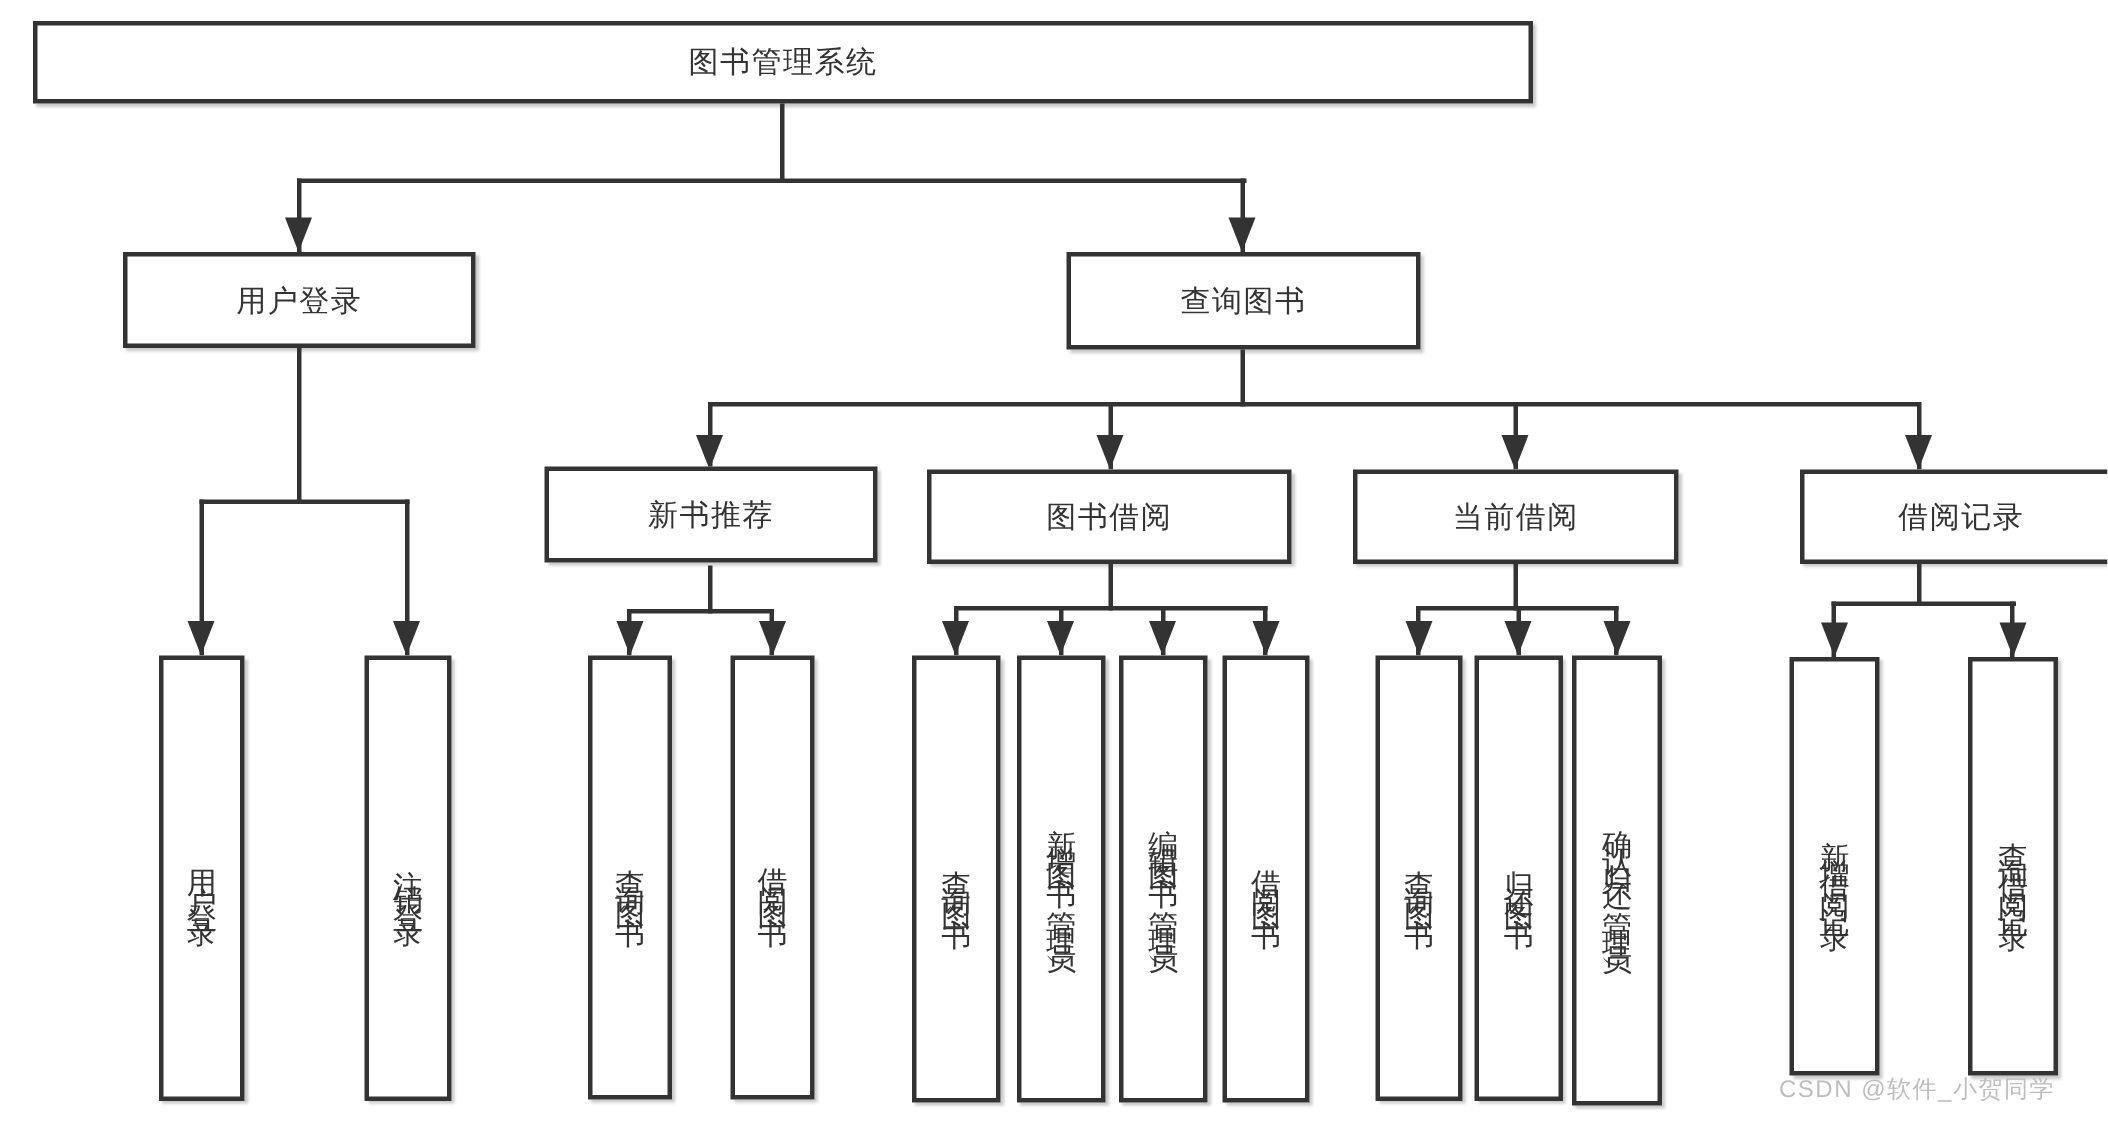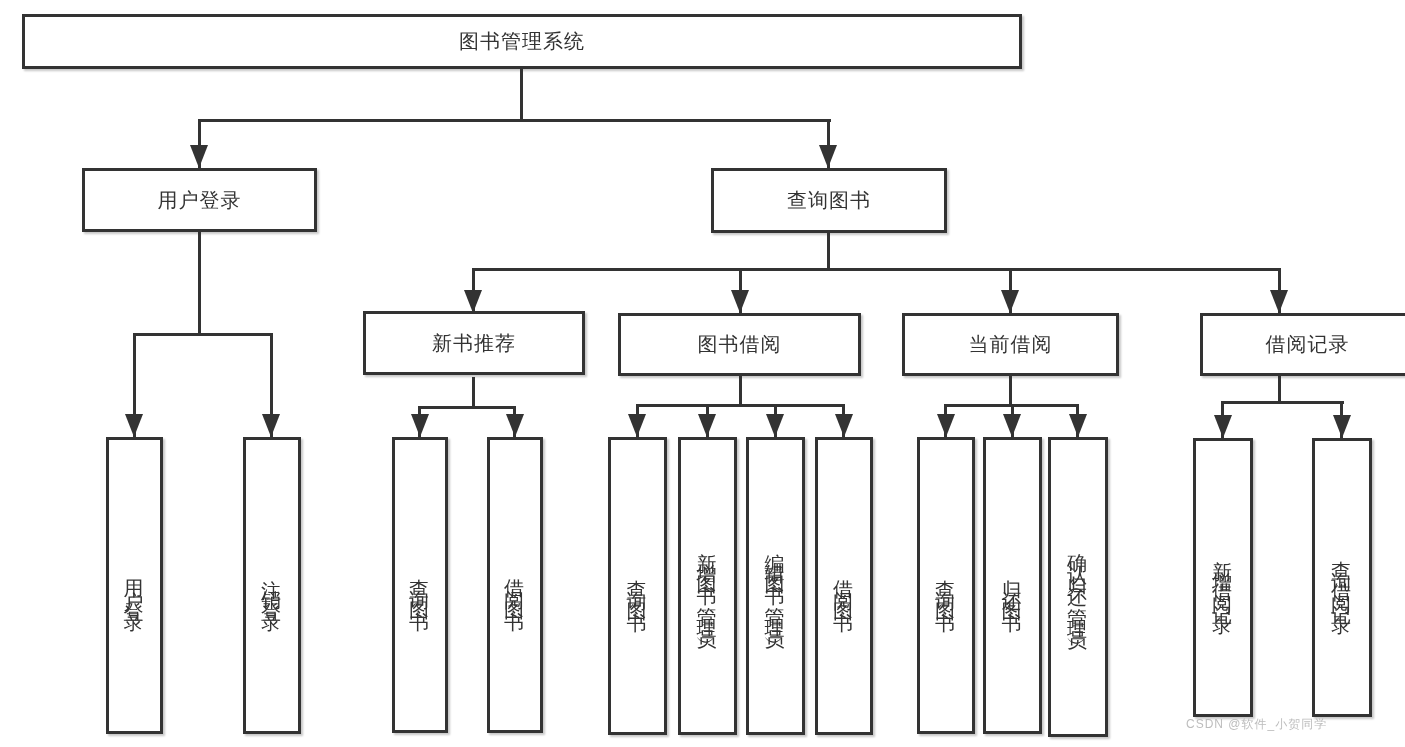--- a/index.html
+++ b/index.html
@@ -52,21 +52,21 @@
     position: absolute;
     width: 0; height: 0;
     border-left: 9px solid transparent;
     border-right: 9px solid transparent;
     border-top: 23px solid #333333;
   }
   .watermark {
     position: absolute;
     left: 1186px;
     top: 716px;
-    font-size: 12px;
+    font-size: 16px;
     letter-spacing: 1px;
     color: #bdbdbd;
     white-space: nowrap;
   }
 </style>
 </head>
 <body>
 
 <div id="canvas">
 

